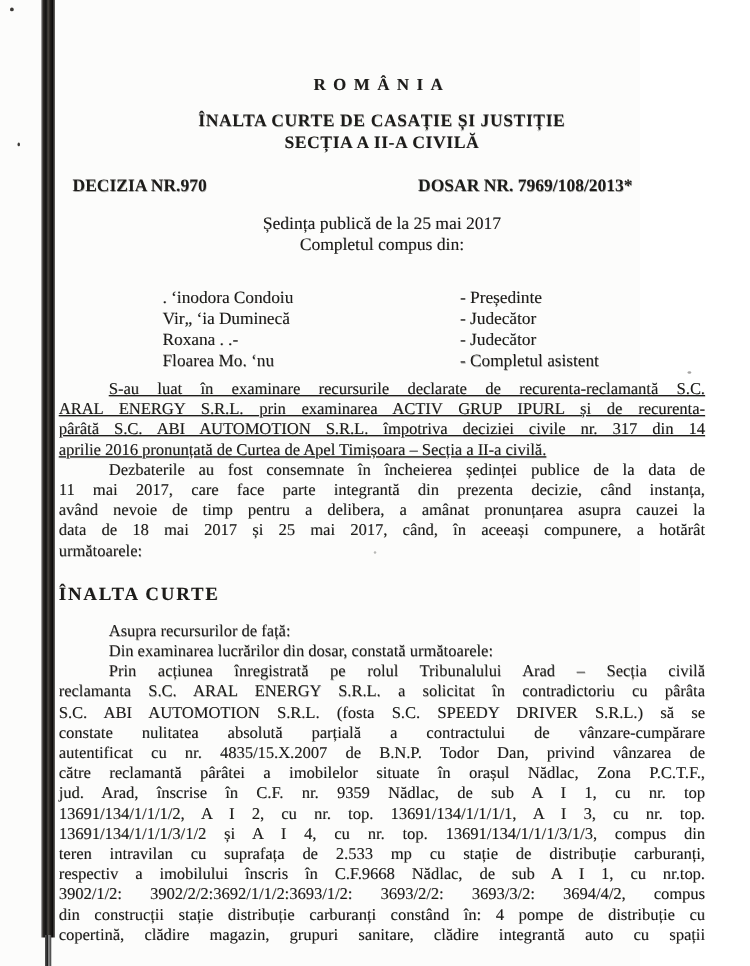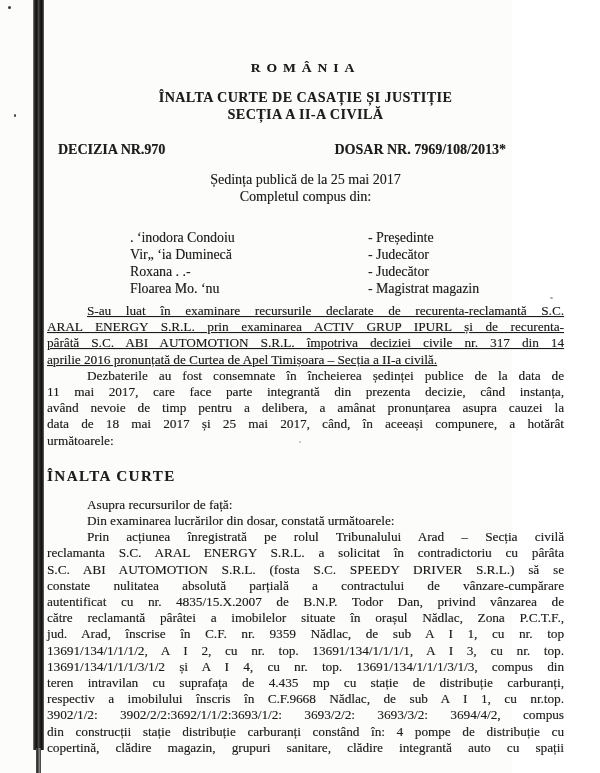--- a/index.html
+++ b/index.html
@@ -101,21 +101,21 @@
       <div class="prow">
         <span class="pname">Vir„ ‘ia Duminecă</span>
         <span class="prole">- Judecător</span>
       </div>
       <div class="prow">
         <span class="pname">Roxana .  .-</span>
         <span class="prole">- Judecător</span>
       </div>
       <div class="prow">
         <span class="pname">Floarea Mo. ‘nu</span>
-        <span class="prole">- Magistrat magazin</span>
+        <span class="prole">- Completul asistent</span>
       </div>
     </div>
 
     <div class="para first-para">
         <div class="ln first">S-au luat în examinare recursurile declarate de recurenta-reclamantă S.C.</div>
         <div class="ln">ARAL ENERGY S.R.L. prin examinarea ACTIV GRUP IPURL și de recurenta-</div>
         <div class="ln">pârâtă S.C. ABI AUTOMOTION S.R.L. împotriva deciziei civile nr. 317 din 14</div>
         <div class="ln last">aprilie 2016 pronunțată de Curtea de Apel Timișoara – Secția a II-a civilă.</div>
       </div>
     <div class="para">
@@ -137,21 +137,21 @@
     <div class="para">
         <div class="ln first">Prin acțiunea înregistrată pe rolul Tribunalului Arad – Secția civilă</div>
         <div class="ln">reclamanta S.C. ARAL ENERGY S.R.L. a solicitat în contradictoriu cu pârâta</div>
         <div class="ln">S.C. ABI AUTOMOTION S.R.L. (fosta S.C. SPEEDY DRIVER S.R.L.) să se</div>
         <div class="ln">constate nulitatea absolută parțială a contractului de vânzare-cumpărare</div>
         <div class="ln">autentificat cu nr. 4835/15.X.2007 de B.N.P. Todor Dan, privind vânzarea de</div>
         <div class="ln">către reclamantă pârâtei a imobilelor situate în orașul Nădlac, Zona P.C.T.F.,</div>
         <div class="ln">jud. Arad, înscrise în C.F. nr. 9359 Nădlac, de sub A I 1, cu nr. top</div>
         <div class="ln">13691/134/1/1/1/2, A I 2, cu nr. top. 13691/134/1/1/1/1, A I 3, cu nr. top.</div>
         <div class="ln">13691/134/1/1/1/3/1/2 și A I 4, cu nr. top. 13691/134/1/1/1/3/1/3, compus din</div>
-        <div class="ln">teren intravilan cu suprafața de 4.435 mp cu stație de distribuție carburanți,</div>
+        <div class="ln">teren intravilan cu suprafața de 2.533 mp cu stație de distribuție carburanți,</div>
         <div class="ln">respectiv a imobilului înscris în C.F.9668 Nădlac, de sub A I 1, cu nr.top.</div>
         <div class="ln">3902/1/2: 3902/2/2:3692/1/1/2:3693/1/2: 3693/2/2: 3693/3/2: 3694/4/2, compus</div>
         <div class="ln">din construcții stație distribuție carburanți constând în: 4 pompe de distribuție cu</div>
         <div class="ln">copertină, clădire magazin, grupuri sanitare, clădire integrantă auto cu spații</div>
       </div>
 
   </div>
 </div>
 
 </body></html>

